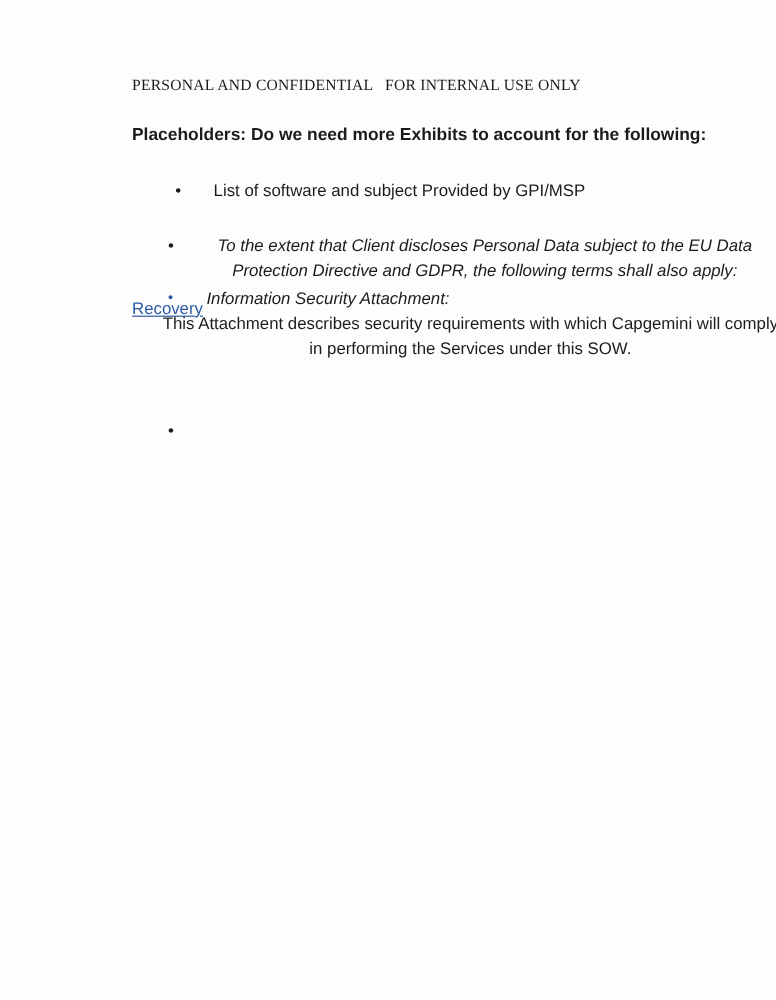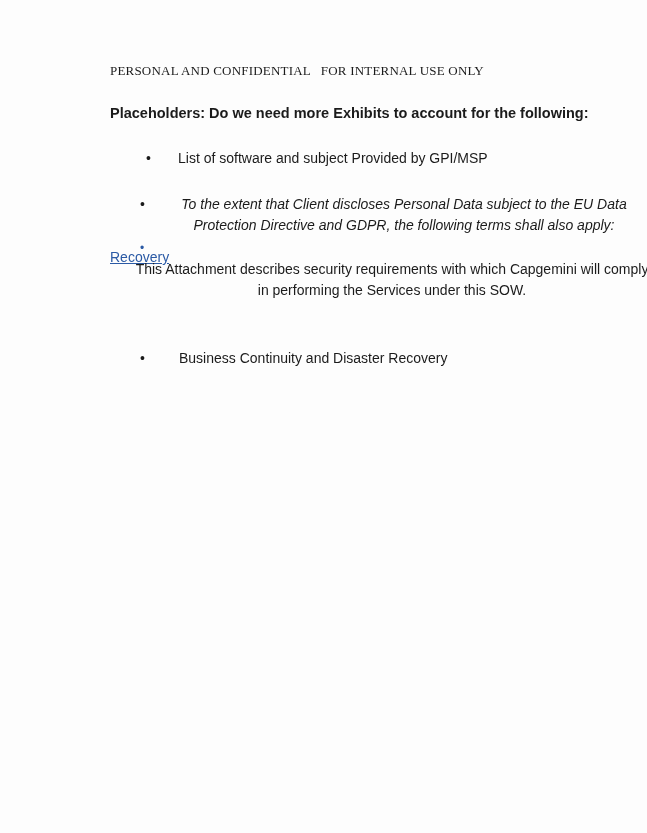--- a/index.html
+++ b/index.html
@@ -90,26 +90,26 @@
   </div>
 
 
   <div class="block bullet-row lvl-wide row-eu">
     <span class="bullet-glyph">•</span>
     <span class="bullet-text">To the extent that Client discloses Personal Data subject to the EU Data Protection Directive and GDPR, the following terms shall also apply:</span>
   </div>
 
   <div class="block bullet-row lvl-infosec row-infosec">
     <span class="bullet-glyph">•</span>
+    <span class="bullet-text">Information Security Attachment:</span>
   </div>
 
   <a class="block purpose-link">Recovery</a>
 
   <div class="block purpose-paragraph">This Attachment describes security requirements with which Capgemini will comply in performing the Services under this SOW.</div>
 
   <div class="block bullet-row lvl-wide row-bcdr">
     <span class="bullet-glyph">•</span>
-    <span class="bullet-text">Business Continuity and Disaster Recovery</span>
   </div>
 
   <div class="block page-number">18</div>
 
 </div>
 
 </body></html>

